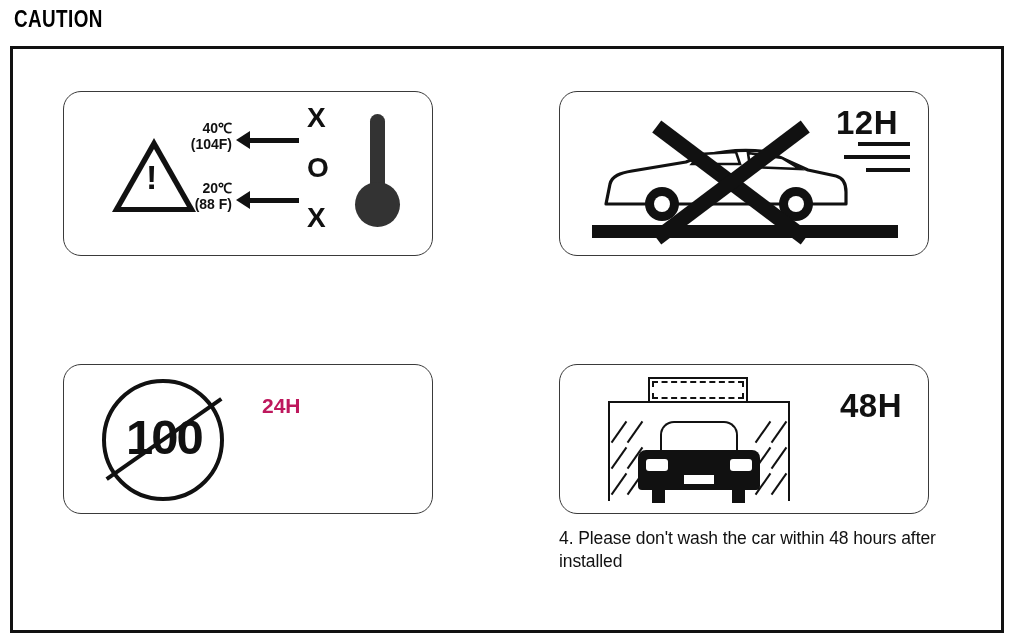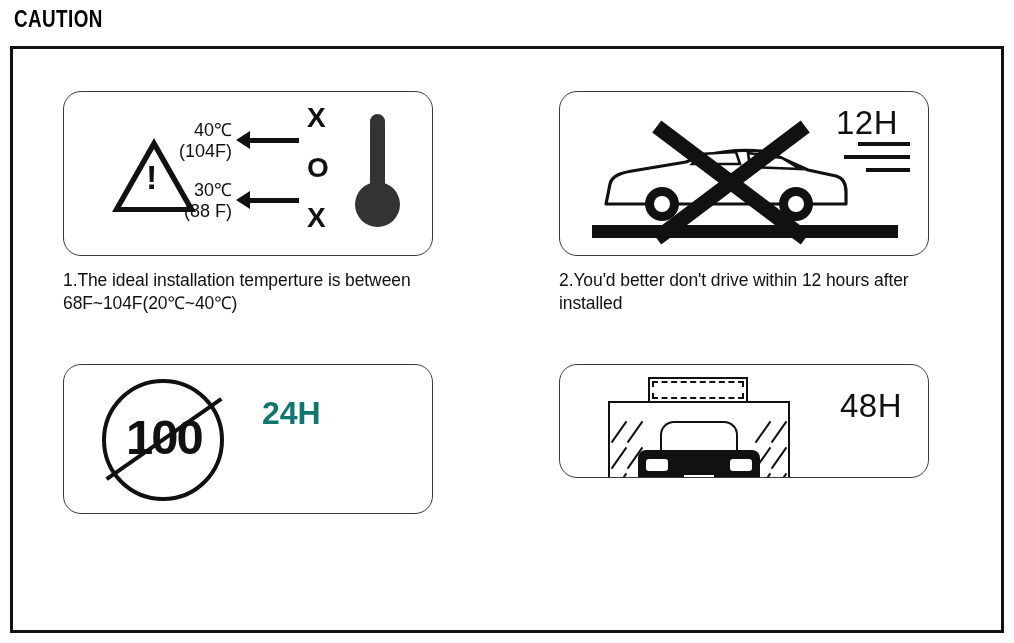--- a/index.html
+++ b/index.html
@@ -86,24 +86,25 @@
     position: absolute;
     left: 82px; top: 68px;
     font-size: 34px;
     font-weight: bold;
     line-height: 1;
     color: #111;
   }
   .temp-label {
     position: absolute;
     text-align: right;
-    font-size: 18px;
+    font-size: 14px;
     line-height: 1.15;
     width: 110px;
     color: #111;
+    font-weight: bold;
   }
   .t-hi { left: 58px; top: 28px; }
   .t-lo { left: 58px; top: 88px; }
   .arrow {
     position: absolute;
     height: 5px;
     background: #111;
     width: 50px;
   }
   .arrow::before {
@@ -174,21 +175,21 @@
     left: 50%; top: 50%;
     width: 186px; height: 15px;
     background: #111;
     margin-left: -93px; margin-top: -7px;
   }
   .bigX .x1 { transform: rotate(37deg); }
   .bigX .x2 { transform: rotate(-37deg); }
   .hours-label {
     position: absolute;
     font-size: 33px;
-    font-weight: normal;
+    font-weight: bold;
     color: #111;
     letter-spacing: 0.5px;
   }
   .h12 { right: 30px; top: 12px; }
 
   
   .p3 { width: 370px; height: 150px; }
   .circle100 {
     position: absolute;
     left: 38px; top: 14px;
@@ -210,28 +211,28 @@
   .slash100 {
     position: absolute;
     left: 30px; top: 72px;
     width: 140px; height: 4px;
     background: #111;
     transform: rotate(-35deg);
   }
   .t24 {
     position: absolute;
     left: 198px; top: 28px;
-    font-size: 32px;
+    font-size: 21px;
     font-weight: bold;
     line-height: 1.25;
-    color: #0f766e;
+    color: #be185d;
   }
 
   
-  .p4 { width: 370px; height: 114px; }
+  .p4 { width: 370px; height: 150px; }
   .wash { position: absolute; left: 40px; top: 12px; width: 200px; height: 126px; }
   .wash-top {
     position: absolute;
     left: 48px; top: 0px;
     width: 100px; height: 26px;
     border: 2px solid #111;
     box-sizing: border-box;
   }
   .wash-top-dash {
     position: absolute;
@@ -321,35 +322,34 @@
         <div class="panel p1">
           <div class="warn-tri"></div>
           <div class="warn-tri-inner"></div>
           <div class="warn-excl">!</div>
 
           <div class="temp-label t-hi">
             <div>40℃</div>
             <div>(104F)</div>
           </div>
           <div class="temp-label t-lo">
-            <div>30℃</div>
+            <div>20℃</div>
             <div>(88 F)</div>
           </div>
 
           <div class="arrow a-hi"></div>
           <div class="arrow a-lo"></div>
 
           <div class="mark m-x1">X</div>
           <div class="mark m-o">O</div>
           <div class="mark m-x2">X</div>
 
           <div class="thermo-stem"></div>
           <div class="thermo-bulb"></div>
         </div>
-        <div class="caption">1.The ideal installation temperture is between 68F~104F(20℃~40℃)</div>
       </div>
 
       <div class="cell" style="left:546px; top:42px; width:400px;">
         <div class="panel p2">
           <div class="hours-label h12">12H</div>
 
           <div class="speedlines">
             <span class="sl1"></span>
               <span class="sl2"></span>
               <span class="sl3"></span>
@@ -365,21 +365,20 @@
             <circle cx="196" cy="64" r="8" fill="#ffffff"></circle>
           </svg>
 
           <div class="bigX">
             <span class="x1"></span>
               <span class="x2"></span>
           </div>
 
           <div class="road"></div>
         </div>
-        <div class="caption">2.You'd better don't drive within 12 hours after installed</div>
       </div>
 
       <div class="cell" style="left:50px; top:315px; width:400px;">
         <div class="panel p3">
           <div class="circle100"></div>
           <div class="num100">100</div>
           <div class="slash100"></div>
           <div class="t24">
             <div>24H</div>
           </div>
@@ -415,17 +414,18 @@
               <div class="cf-roof"></div>
               <div class="cf-body"></div>
               <div class="cf-light cf-l"></div>
               <div class="cf-light cf-r"></div>
               <div class="cf-plate"></div>
               <div class="cf-wheel cf-wl"></div>
               <div class="cf-wheel cf-wr"></div>
             </div>
           </div>
         </div>
+        <div class="caption">4. Please don't wash the car within 48 hours after installed</div>
       </div>
 
     </div>
   </div>
 </div>
 
 </body></html>

